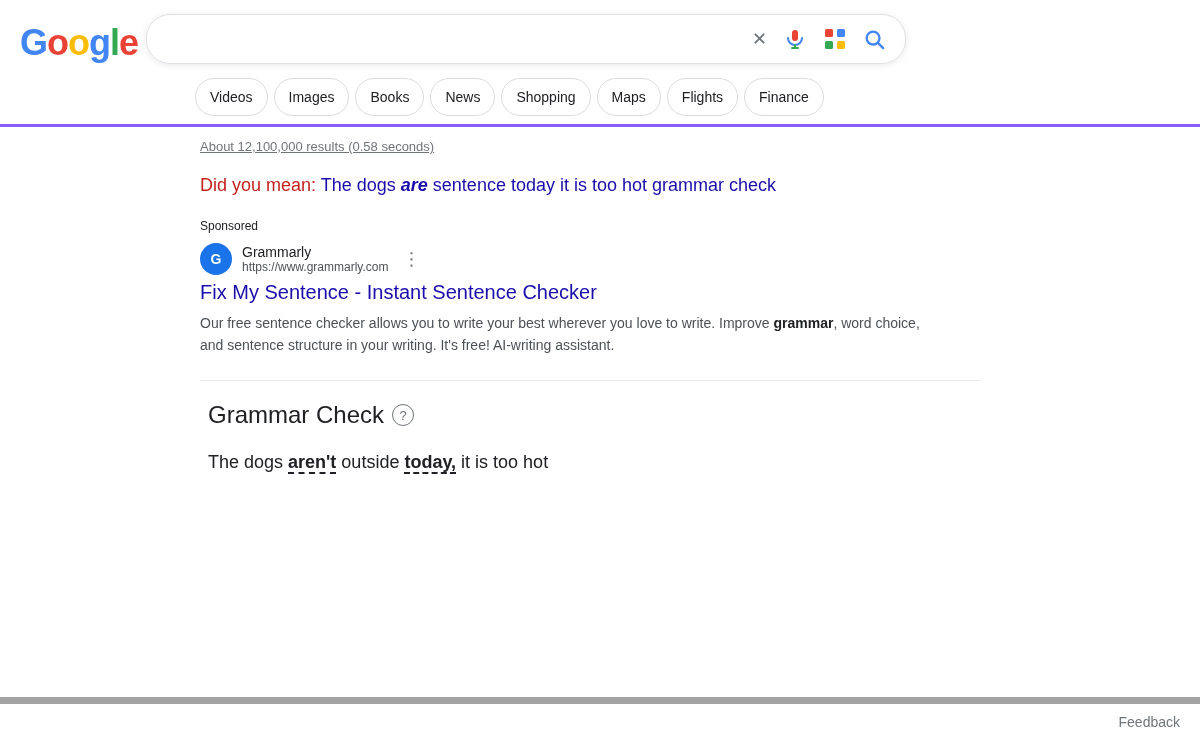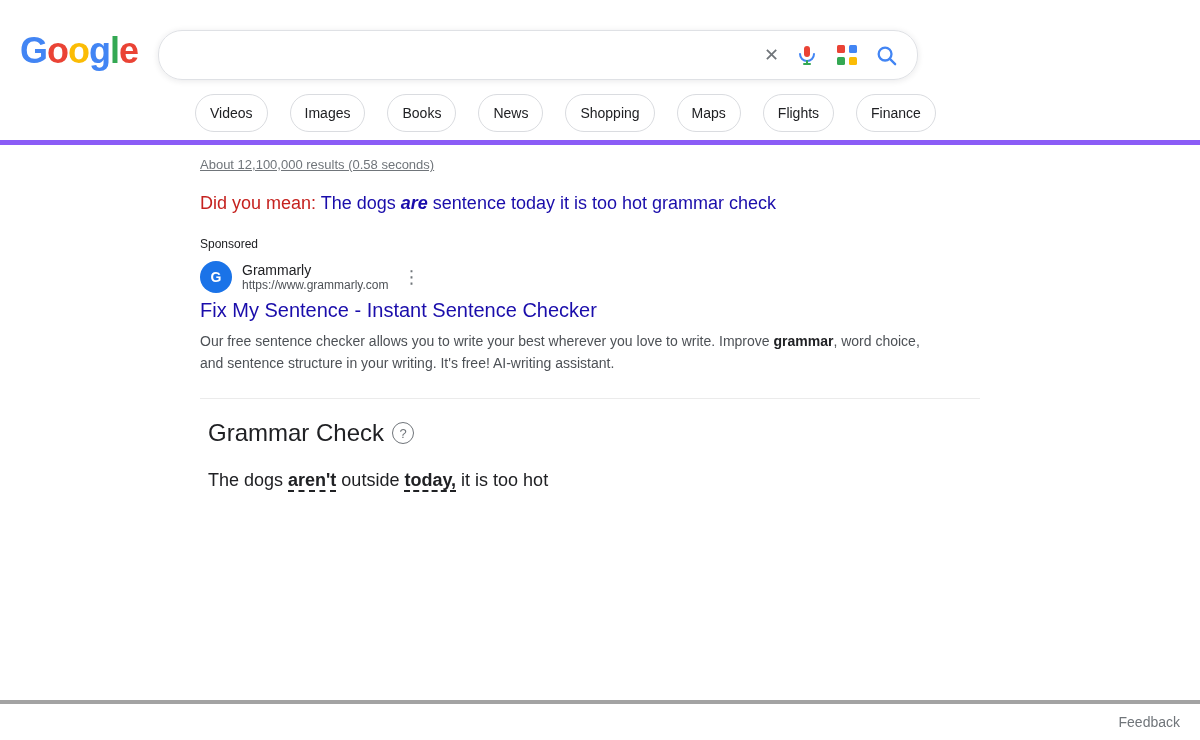--- a/index.html
+++ b/index.html
@@ -1,23 +1,23 @@
 <!DOCTYPE html>
 <html><head>
   <meta charset="utf-8">
   <style>
     * { margin: 0; padding: 0; box-sizing: border-box; }
     body { font-family: Arial, sans-serif; background: #fff; color: #202124; font-size: 14px; }
 
     
     .header {
       display: flex;
-      align-items: flex-start;
-      padding: 30px 20px 10px 20px;
-      gap: 20px;
+      align-items: flex-end;
+      padding: 14px 20px 10px 20px;
+      gap: 8px;
     }
     .google-logo {
       font-size: 36px;
       font-weight: 700;
       letter-spacing: -1px;
       user-select: none;
       flex-shrink: 0;
     }
     .logo-g { color: #4285F4; }
     .logo-o1 { color: #EA4335; }
@@ -61,23 +61,23 @@
     }
     .clear-icon { color: #70757a; font-size: 18px; }
     .mic-icon { width: 24px; height: 24px; }
     .lens-icon { width: 24px; height: 24px; }
     .search-btn-icon { color: #4285F4; font-size: 22px; }
 
     
     .nav-tabs {
       display: flex;
       align-items: center;
-      gap: 22px;
+      gap: 6px;
       padding: 4px 20px 0 195px;
-      border-bottom: 5px solid #8b5cf6;
+      border-bottom: 3px solid #8b5cf6;
       padding-bottom: 0;
     }
     .nav-tab {
       padding: 10px 14px;
       border: 1px solid #dadce0;
       border-radius: 20px;
       font-size: 14px;
       color: #202124;
       cursor: pointer;
       background: #fff;
@@ -210,21 +210,21 @@
     }
     .grammar-result-text .underline-dashed {
       text-decoration: underline;
       text-decoration-style: dashed;
       text-underline-offset: 4px;
       text-align: right;
     }
     .grammar-result-text strong { font-weight: 700; }
 
     .feedback-bar {
-      border-top: 4px solid #a3a3a3;
+      border-top: 7px solid #a3a3a3;
       padding: 10px 20px;
       text-align: right;
       position: fixed;
       bottom: 0;
       left: 0;
       right: 0;
       background: #fff;
     }
     .feedback-link {
       color: #70757a;

